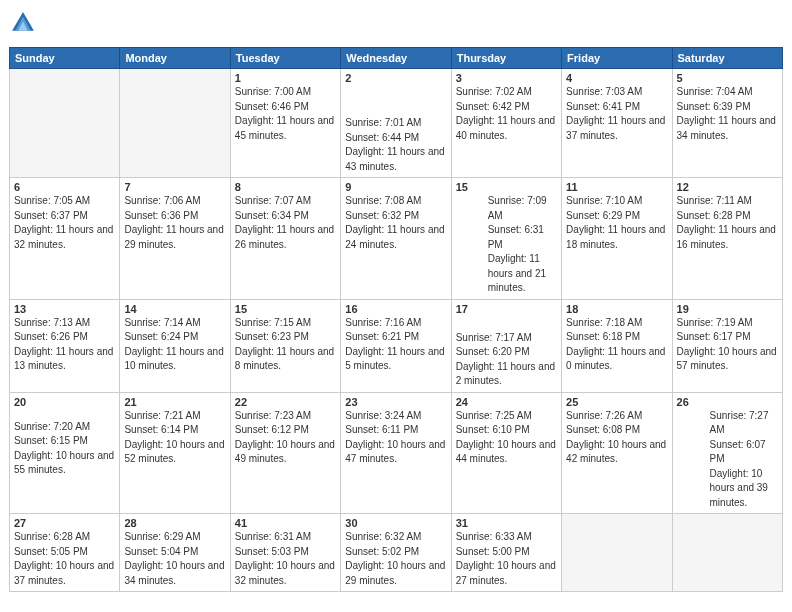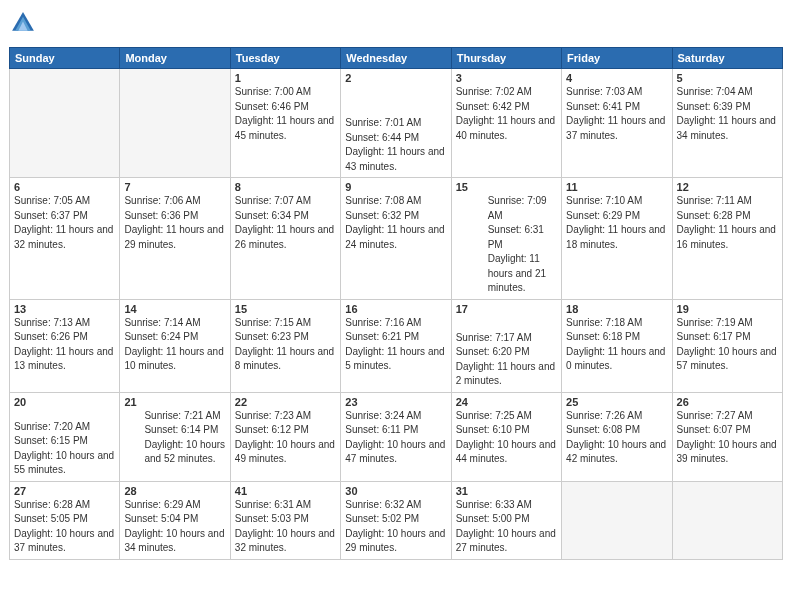--- a/index.html
+++ b/index.html
@@ -259,21 +259,21 @@
         </tr>
         <tr>
           <td>
             <span class="day-num">20</span>
             <div class="day-info" style="white-space: pre-line; margin-top: 12px;">Sunrise: 7:20 AM
 Sunset: 6:15 PM
 Daylight: 10 hours and 55 minutes.</div>
           </td>
           <td>
             <span class="day-num">21</span>
-            <div class="day-info" style="white-space: pre-line; margin-left: 20px;">Sunrise: 7:21 AM
+            <div class="day-info" style="white-space: pre-line;">Sunrise: 7:21 AM
 Sunset: 6:14 PM
 Daylight: 10 hours and 52 minutes.</div>
           </td>
           <td>
             <span class="day-num">22</span>
             <div class="day-info" style="white-space: pre-line;">Sunrise: 7:23 AM
 Sunset: 6:12 PM
 Daylight: 10 hours and 49 minutes.</div>
           </td>
           <td>
@@ -289,21 +289,21 @@
 Daylight: 10 hours and 44 minutes.</div>
           </td>
           <td>
             <span class="day-num">25</span>
             <div class="day-info" style="white-space: pre-line;">Sunrise: 7:26 AM
 Sunset: 6:08 PM
 Daylight: 10 hours and 42 minutes.</div>
           </td>
           <td>
             <span class="day-num">26</span>
-            <div class="day-info" style="white-space: pre-line;">Sunrise: 7:27 AM
+            <div class="day-info" style="white-space: pre-line; margin-left: 33px;">Sunrise: 7:27 AM
 Sunset: 6:07 PM
 Daylight: 10 hours and 39 minutes.</div>
           </td>
         </tr>
         <tr>
           <td>
             <span class="day-num">27</span>
             <div class="day-info" style="white-space: pre-line;">Sunrise: 6:28 AM
 Sunset: 5:05 PM
 Daylight: 10 hours and 37 minutes.</div>

